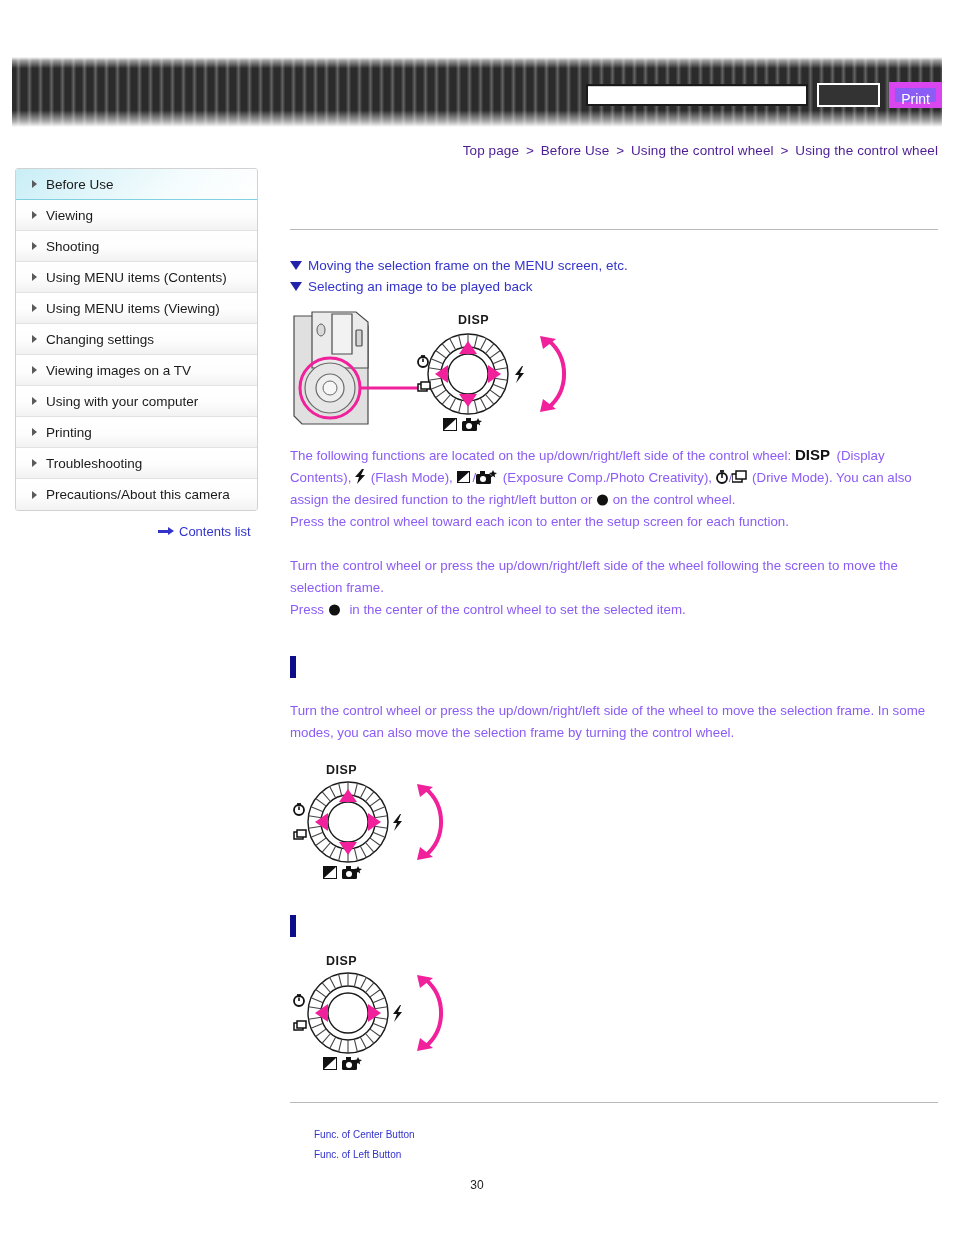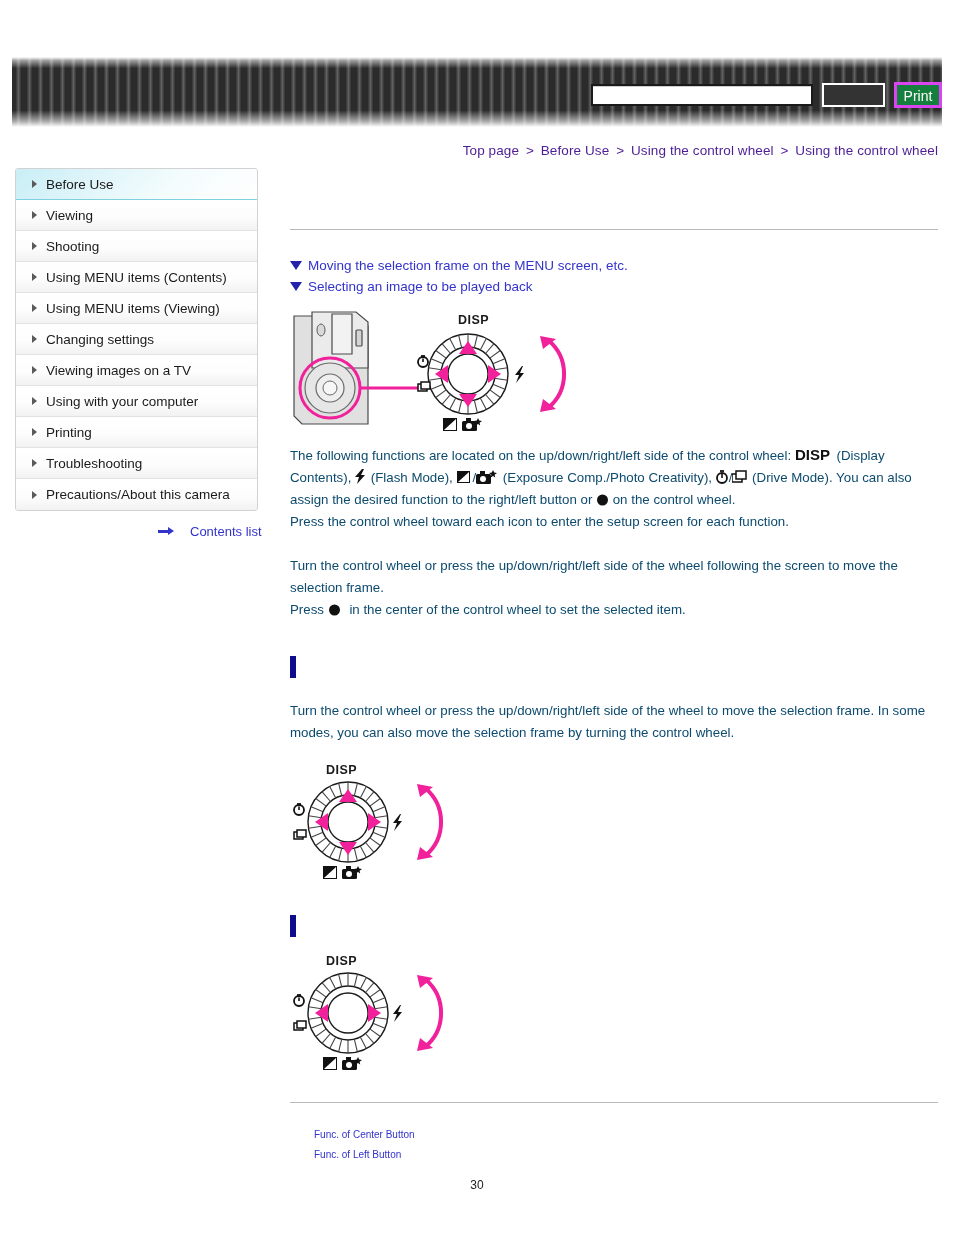--- a/index.html
+++ b/index.html
@@ -68,22 +68,22 @@
     box-sizing: border-box;
     color: #ffffff;
     font-size: 12px;
     font-family: "Liberation Sans", sans-serif;
     cursor: pointer;
     padding: 0;
   }
   #print-button {
     height: 26px;
     min-width: 48px;
-    background: #15803d;
-    border: 3px solid #d946ef;
+    background: #8b5cf6;
+    border: 6px solid #d946ef;
     box-sizing: border-box;
     color: #ffffff;
     font-size: 14px;
     font-family: "Liberation Sans", sans-serif;
     cursor: pointer;
     padding: 0 6px;
     line-height: 22px;
   }
 
   
@@ -138,21 +138,21 @@
     flex: 0 0 auto;
   }
   #contents-list-link {
     position: absolute;
     left: 158px;
     top: 524px;
     font-size: 13px;
     color: #3333cc;
     display: flex;
     align-items: center;
-    gap: 16px;
+    gap: 5px;
     cursor: pointer;
     white-space: nowrap;
     justify-content: space-between;
   }
   .arrow-right-icon {
     display: inline-block;
     position: relative;
     width: 16px; height: 9px;
   }
   .arrow-right-icon::before {
@@ -198,21 +198,21 @@
     width: 0; height: 0;
     border-left: 6px solid transparent;
     border-right: 6px solid transparent;
     border-top: 9px solid #2222aa;
     flex: 0 0 auto;
   }
   p.body {
     font-size: 13.3px;
     line-height: 22px;
     margin: 0;
-    color: #0c4a6e;
+    color: #8b5cf6;
   }
   .para-gap { height: 22px; }
   .sect-bar {
     width: 6px;
     height: 22px;
     background: #0d0d8c;
   }
   .sect-head {
     display: flex;
     align-items: center;

